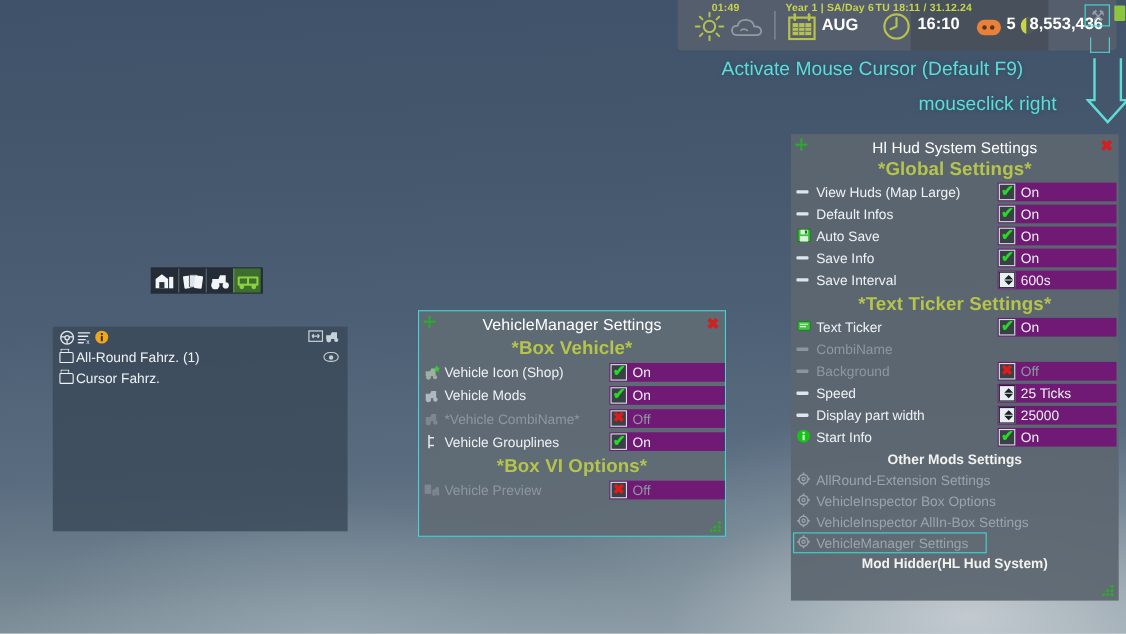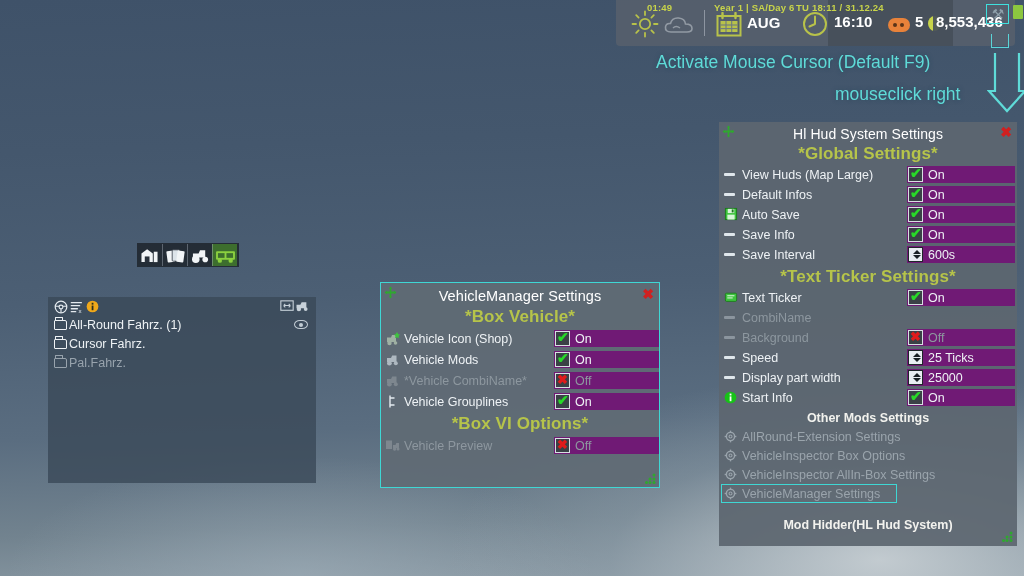--- a/index.html
+++ b/index.html
@@ -320,24 +320,20 @@
   <div class="eye"></div>
 
   <div>
     <div class="vl-item">
       <span class="folder"></span>
       <span class="txt">All-Round Fahrz. (1)</span>
     </div>
     <div class="vl-item">
       <span class="folder"></span>
       <span class="txt">Cursor Fahrz.</span>
-    </div>
-    <div class="vl-item">
-      <span class="folder dim"></span>
-      <span class="txt dim">Pal.Fahrz.</span>
     </div>
   </div>
 </div>
 
 <div id="toolstrip">
   <div class="ts-cell">
     <svg viewBox="0 0 20 18" style="width:19px;height:17px;">
       <path d="M1.5 16 L1.5 7 L7.5 2.5 L13.5 7 L13.5 16 Z" fill="#f2f5f7"></path>
       <rect x="14.5" y="5" width="4" height="11" fill="#f2f5f7"></rect>
       <rect x="5" y="10" width="5" height="6" fill="#2a323c"></rect>
@@ -641,21 +637,21 @@
               <line x1="7" y1="11.4" x2="7" y2="13.3"></line>
             <line x1="0.7" y1="7" x2="2.6" y2="7"></line>
               <line x1="11.4" y1="7" x2="13.3" y2="7"></line>
           </g>
         </svg>
       </span>
       <span class="r-label">VehicleManager Settings</span>
     </div>
   </div>
 
-  <div class="sec-title-w" style="margin-top:15px;">Mod Hidder(HL Hud System)</div>
+  <div class="sec-title-w" style="margin-top:2px;">Mod Hidder(HL Hud System)</div>
 
   <svg class="resize-h" style="right:4px;bottom:4px;" viewBox="0 0 11 11">
     <circle cx="9" cy="2" r="1.5" fill="#2fa82f"></circle>
       <circle cx="9" cy="6" r="1.5" fill="#2fa82f"></circle>
     <circle cx="5" cy="6" r="1.5" fill="#2fa82f"></circle>
       <circle cx="9" cy="9.5" r="1.5" fill="#2fa82f"></circle>
     <circle cx="5" cy="9.5" r="1.5" fill="#2fa82f"></circle>
       <circle cx="1.5" cy="9.5" r="1.5" fill="#2fa82f"></circle>
   </svg>
 </div>

